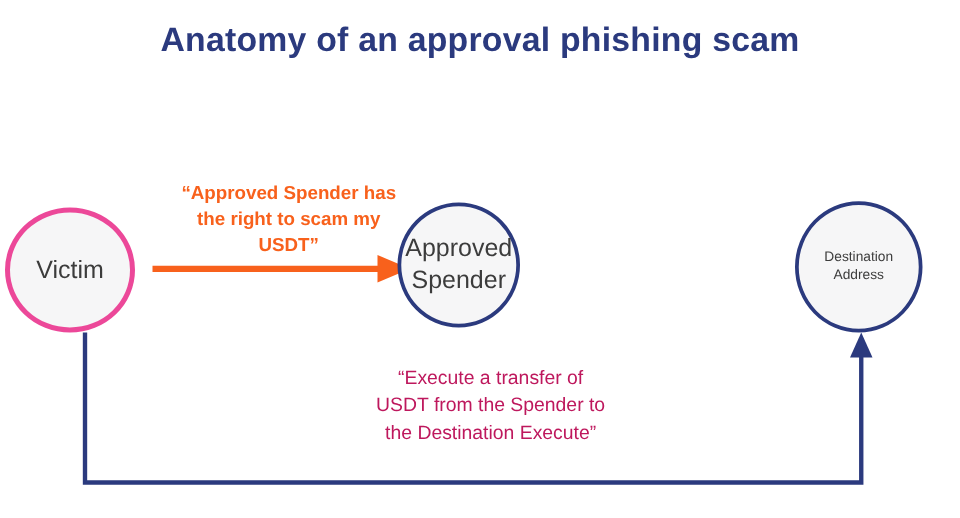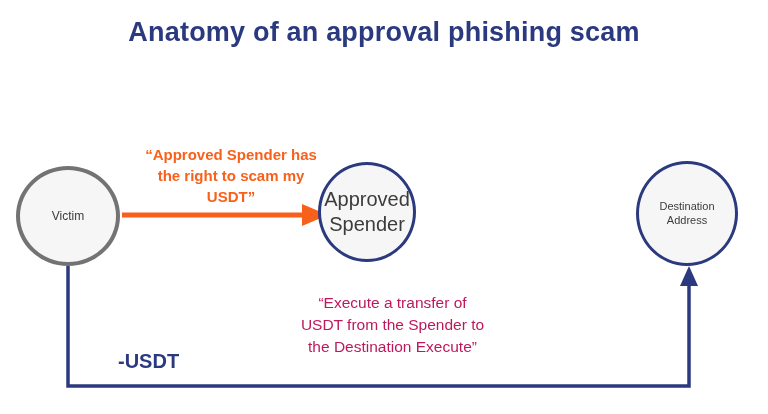--- a/index.html
+++ b/index.html
@@ -32,24 +32,24 @@
     border-radius: 50%;
     background: #F6F6F7;
     display: flex;
     align-items: center;
     justify-content: center;
     text-align: center;
     color: #3C3C3C;
     line-height: 1.25;
   }
   .node-victim {
-    left: 16px; top: 166px;
+    left: 4px; top: 166px;
     width: 104px; height: 100px;
-    border: 4px solid #737373;
-    font-size: 12px;
+    border: 4px solid #ec4899;
+    font-size: 20px;
   }
   .node-spender {
     left: 318px; top: 162px;
     width: 98px; height: 100px;
     border: 3.5px solid #2B3A7E;
     font-size: 20px;
     padding: 0 10px;
   }
   .node-destination {
     left: 636px; top: 161px;
@@ -122,15 +122,14 @@
     <span>the right to scam my</span>
     <span>USDT”</span>
   </div>
 
   <div class="quote quote-transfer">
     <span>“Execute a transfer of</span>
     <span>USDT from the Spender to</span>
     <span>the Destination Execute”</span>
   </div>
 
-  <div class="amount amount-minus">-USDT</div>
 
 </div>
 
 </body></html>

